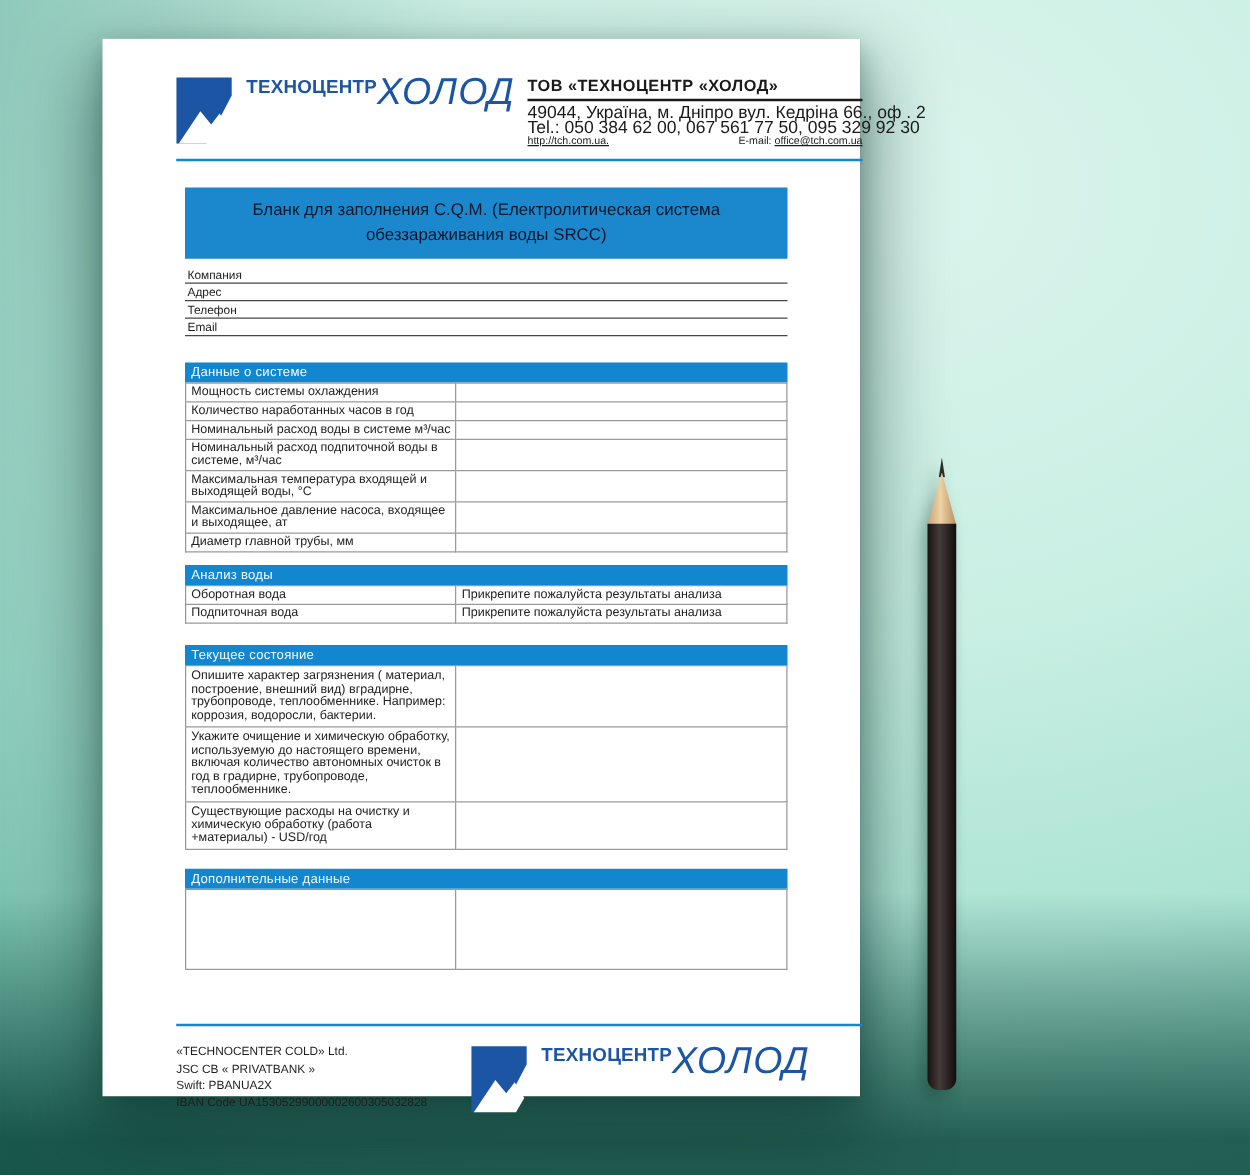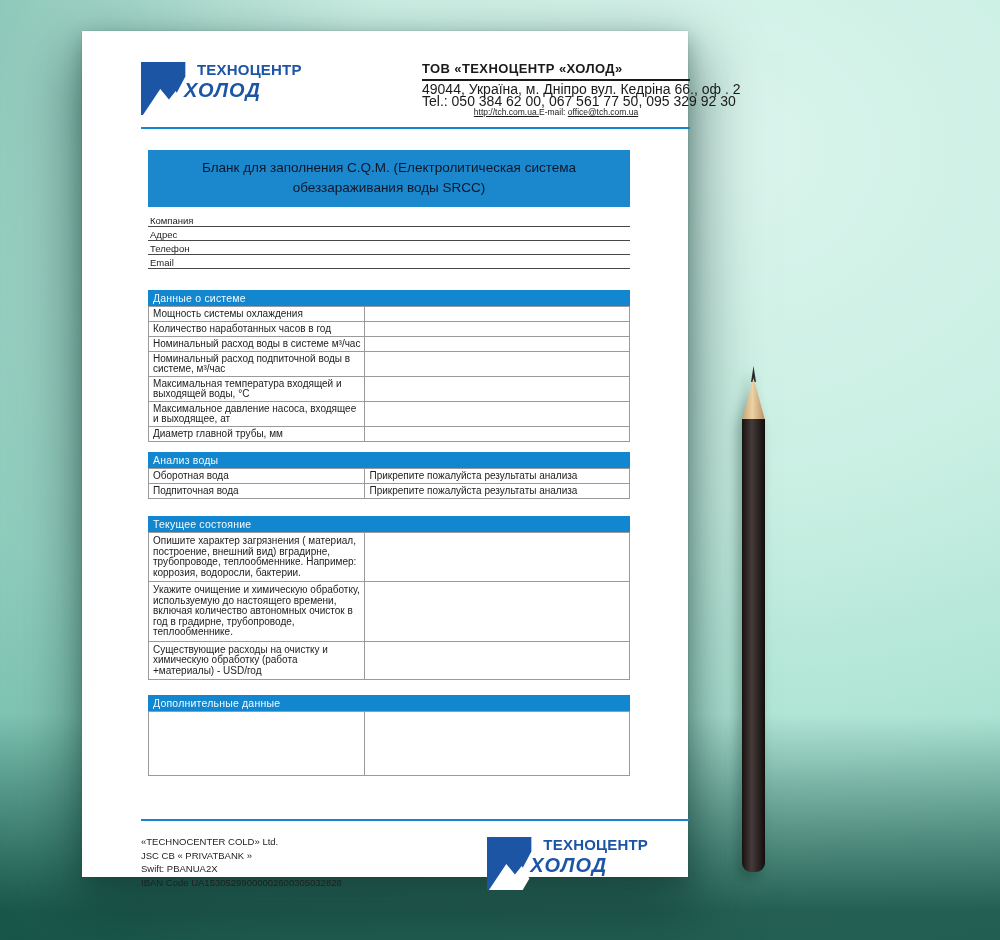--- a/index.html
+++ b/index.html
@@ -18,27 +18,27 @@
     position:absolute; left:82px; top:31px; width:606px; height:846px;
     background:#ffffff;
     box-shadow: 0 28px 60px 8px rgba(7,50,42,.55), 0 8px 18px rgba(7,50,42,.30), 0 0 1px rgba(0,0,0,.25);
   }
   .content { position:absolute; left:66px; top:30px; width:482px; }
 
   
   .header-row { width:549px; margin-left:-7px; display:flex; justify-content:space-between; align-items:flex-start; height:58px; }
   .logo { display:flex; align-items:flex-start; color:#1d55a5; }
   .logo-emblem { width:54px; height:54px; flex:0 0 auto; }
-  .logo-text { margin-left:-11px; display:flex; flex-direction:column; }
+  .logo-text { margin-left:-11px; display:flex; flex-direction:row; }
   .logo-line1 { font-size:15px; font-weight:bold; letter-spacing:.2px; margin-left:13px; white-space:nowrap; }
-  .logo-line2 { font-size:20px; font-weight:bold; font-style:italic; line-height:27px; letter-spacing:1px; margin-top:-1px; white-space:nowrap; }
+  .logo-line2 { font-size:30px; font-weight:normal; font-style:italic; line-height:27px; letter-spacing:1px; margin-top:-1px; white-space:nowrap; }
   .contact { width:268px; color:#1a1a1a; }
   .contact-company { display:block; font-size:13px; font-weight:bold; letter-spacing:.4px; border-bottom:2px solid #1a1a1a; padding-bottom:3px; margin-bottom:3px; white-space:nowrap; }
   .contact-line { font-size:14px; line-height:11.5px; white-space:nowrap; }
-  .contact-links { font-size:8.5px; line-height:11.5px; display:flex; justify-content:center; }
+  .contact-links { font-size:8.5px; line-height:11.5px; display:flex; justify-content:space-between; }
   .u { text-decoration:underline; }
 
   .rule { margin-left:-7px; width:549px; height:2px; background:#1287cf; margin-top:8px; }
 
   
   .banner {
     margin-top:21px; height:57px; background:#1b87cc; color:#0f172a;
     font-size:13.5px; line-height:20px; text-align:center; padding-top:8px;
   }
 

